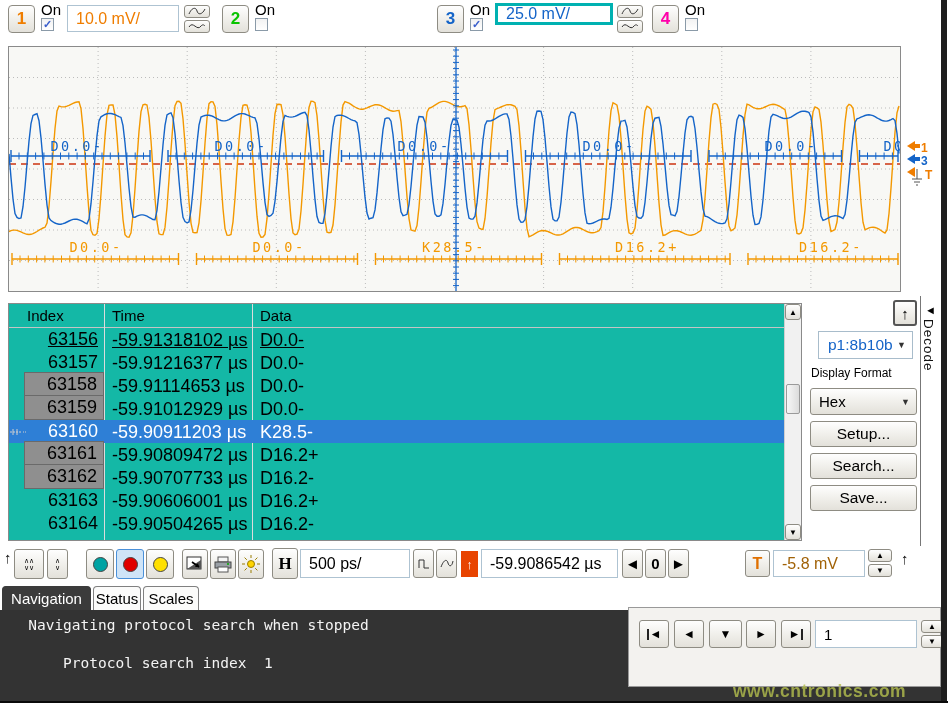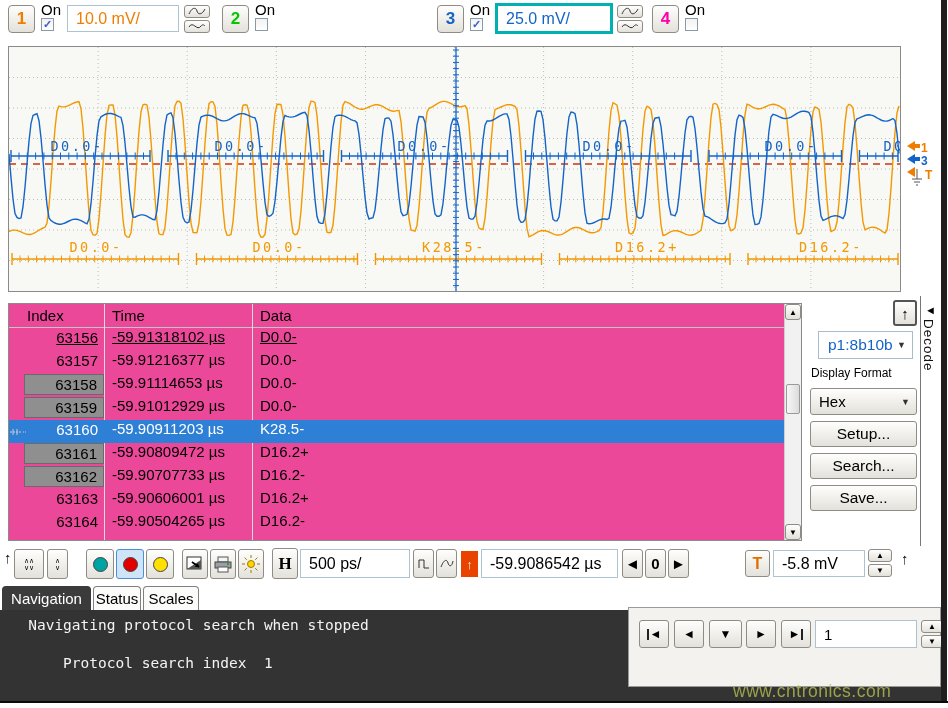--- a/index.html
+++ b/index.html
@@ -17,24 +17,24 @@
   .checkbox{width:13px;height:13px;border:1px solid #8a9aa8;background:linear-gradient(#f2f2f2,#fff);
             display:inline-flex;align-items:center;justify-content:center;font-size:11px;font-weight:bold;color:#3a5fcd}
   .checkbox.checked::after{content:"✓"}
   .minibtn{width:26px;height:13px}
   .hl{border:3px solid #00b1b1}
   
   #wavewrap{left:8px;top:46px;width:893px;height:246px;border:1px solid #8a8a8a;background:#f8f8f5}
   .grid{stroke:#bcbcbc;stroke-width:1;stroke-dasharray:1 3}
   .declbl{font-family:"DejaVu Sans Mono",monospace;font-size:13.5px;letter-spacing:2.5px}
   
-  #dtable{left:8px;top:303px;width:794px;height:238px;border:1px solid #8a8a8a;background:#ec4899}
+  #dtable{left:8px;top:303px;width:794px;height:238px;border:1px solid #8a8a8a;background:#14b8a6}
   .thead{display:flex;height:24px;align-items:center;font-size:15px;border-bottom:1px solid #c4c4c4;width:776px}
   .hci{width:95px;padding-left:18px}.hct{width:148px;padding-left:8px}.hcd{flex:1;padding-left:8px}
-  .trow{display:flex;height:23px;align-items:flex-start;font-size:15px;width:776px;position:relative}
+  .trow{display:flex;height:23px;align-items:flex-end;font-size:18px;width:776px;position:relative}
   .ci{width:95px;display:flex;justify-content:flex-end}
   .ival{display:inline-block;width:80px;text-align:right;padding:1px 6px 1px 0}
   .ival.gray{background:#8f8f8f;border:1px solid #6a6a6a}
   .ct{width:148px;padding-left:8px}.cd{flex:1;padding-left:8px}
   .trow.underline span{text-decoration:underline}
   .trow.sel{background:#2e7fd6;color:#fff}
   .vsep{position:absolute;top:0;bottom:0;width:1px;background:#dcdcdc}
   #sbar{position:absolute;right:0;top:0;bottom:0;width:17px;background:#f1f1f1;border-left:1px solid #cfcfcf}
   .sbtn{position:absolute;left:0;width:16px;height:16px;font-size:8px}
   #sthumb{position:absolute;left:1px;top:80px;width:14px;height:30px;background:linear-gradient(90deg,#f7f7f7,#dcdcdc);
@@ -52,21 +52,21 @@
   .selbtn{border:1px solid #4a90d9;background:#cfe4f7}
   
   .tab{position:absolute;top:586px;height:24px;border:1px solid #808080;border-bottom:none;border-radius:4px 4px 0 0;
        background:#fbfbfa;font-size:15px;display:flex;align-items:center;justify-content:center;color:#000}
   .tab.active{background:#3b3b3b;color:#fff;border-color:#3b3b3b}
   
   #console{left:0;top:610px;width:941px;height:91px;background:#333}
   .cline{font-family:"DejaVu Sans Mono",monospace;font-size:14.5px;line-height:19px;color:#f4f4f4;white-space:pre;min-height:19px}
   #navpanel{left:628px;top:607px;width:313px;height:80px;background:#f3f2ef;border:1px solid #999}
   .navbtn{width:30px;height:28px;font-size:12px;gap:1px}
-  #watermark{left:733px;top:681px;font-size:17.5px;font-weight:normal;color:#b4bf4e;opacity:.8;letter-spacing:.5px}
+  #watermark{left:733px;top:681px;font-size:17.5px;font-weight:bold;color:#b4bf4e;opacity:.8;letter-spacing:.5px}
   #rstrip{left:941px;top:0;width:6px;height:702px;background:#1e1e1e}
   #bline{left:0;top:701px;width:948px;height:2px;background:#0a0a0a}
 </style>
 </head>
 <body>
 
 <div id="root">
 
   <div class="abs" style="left:0;top:0;width:941px;height:44px">
     <div class="abs btn chbtn c1" style="left:8px;top:5px">1</div>
@@ -84,21 +84,21 @@
         </svg>
       </div>
 
     <div class="abs btn chbtn c2" style="left:222px;top:5px">2</div>
     <span class="abs onlbl" style="left:255px;top:2px">On</span>
     <span class="abs checkbox off" style="left:255px;top:18px"></span>
 
     <div class="abs btn chbtn c3" style="left:437px;top:5px">3</div>
     <span class="abs onlbl" style="left:470px;top:2px">On</span>
     <span class="abs checkbox checked" style="left:470px;top:18px"></span>
-    <div class="abs field hl" style="left:495px;top:3px;width:118px;height:31px;color:#1464c8">25.0 mV/</div>
+    <div class="abs field hl" style="left:495px;top:3px;width:118px;height:22px;color:#1464c8">25.0 mV/</div>
     <div class="abs btn minibtn" style="left:617px;top:5px">
         <svg width="18" height="9">
           <path d="M1,7 C4,0 8,0 9,4 C10,8 14,8 17,2" stroke="#333" fill="none"></path>
         </svg>
       </div>
     <div class="abs btn minibtn" style="left:617px;top:20px">
         <svg width="18" height="9">
           <path d="M1,5 C5,-2 9,10 13,4 C15,2 16,3 17,4" stroke="#333" fill="none"></path>
         </svg>
       </div>
@@ -581,21 +581,21 @@
         <svg width="14" height="10">
           <path d="M1,8 C4,0 7,0 8,4 C9,8 12,8 13,2" stroke="#333" fill="none"></path>
         </svg>
       </div>
     <div class="abs" style="left:461px;top:8px;width:17px;height:26px;background:#e84400;display:flex;align-items:center;justify-content:center;color:#fff;font-size:13px">↑</div>
     <div class="abs field" style="left:481px;top:6px;width:137px;height:29px">-59.9086542 µs</div>
     <div class="abs btn" style="left:622px;top:6px;width:21px;height:29px">◄</div>
     <div class="abs btn" style="left:645px;top:6px;width:21px;height:29px;font-weight:bold">0</div>
     <div class="abs btn" style="left:668px;top:6px;width:21px;height:29px">►</div>
     <div class="abs btn" style="left:745px;top:7px;width:25px;height:27px;color:#e07000;font-weight:bold;font-size:16px">T</div>
-    <div class="abs field" style="left:773px;top:7px;width:92px;height:27px;color:#000000">-5.8 mV</div>
+    <div class="abs field" style="left:773px;top:7px;width:92px;height:27px;color:#a16207">-5.8 mV</div>
     <div class="abs btn" style="left:868px;top:6px;width:24px;height:13px;font-size:8px">▲</div>
     <div class="abs btn" style="left:868px;top:21px;width:24px;height:13px;font-size:8px">▼</div>
     <span class="abs glyph" style="left:901px;top:7px">↑</span>
   </div>
 
   <div class="tab active" style="left:2px;width:89px">
       <span>Navigation</span>
     </div>
   <div class="tab plain" style="left:93px;width:48px">
       <span>Status</span>

